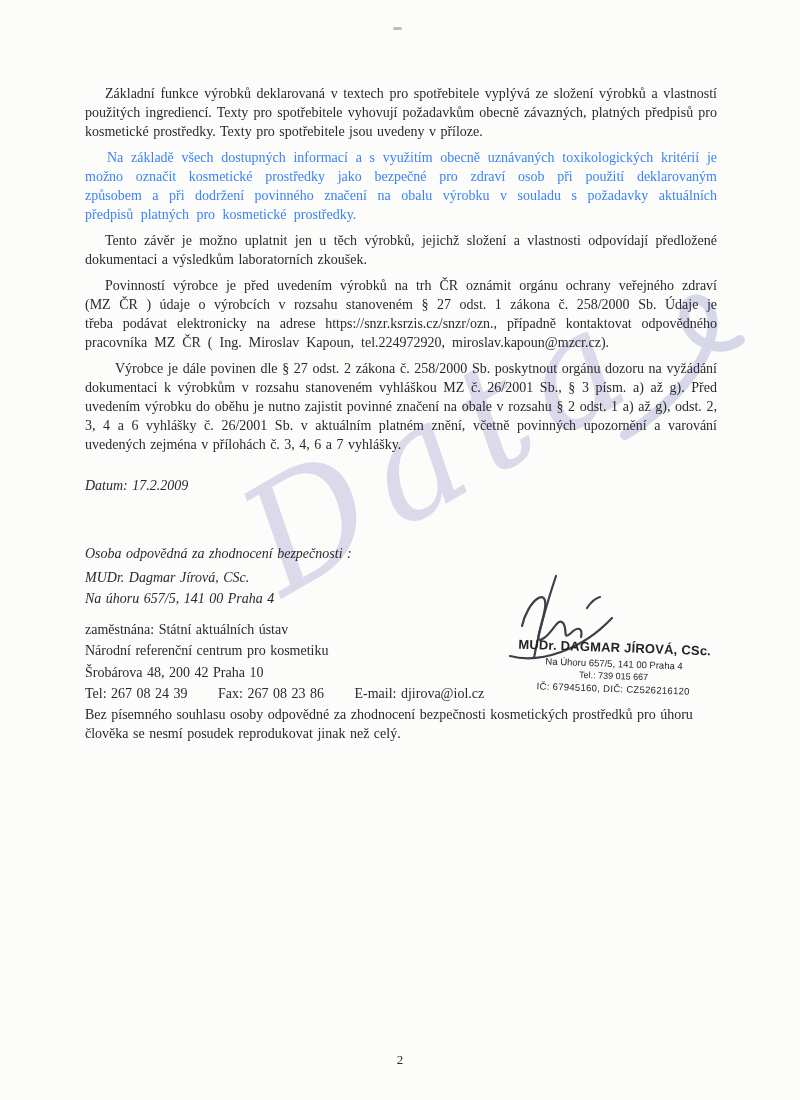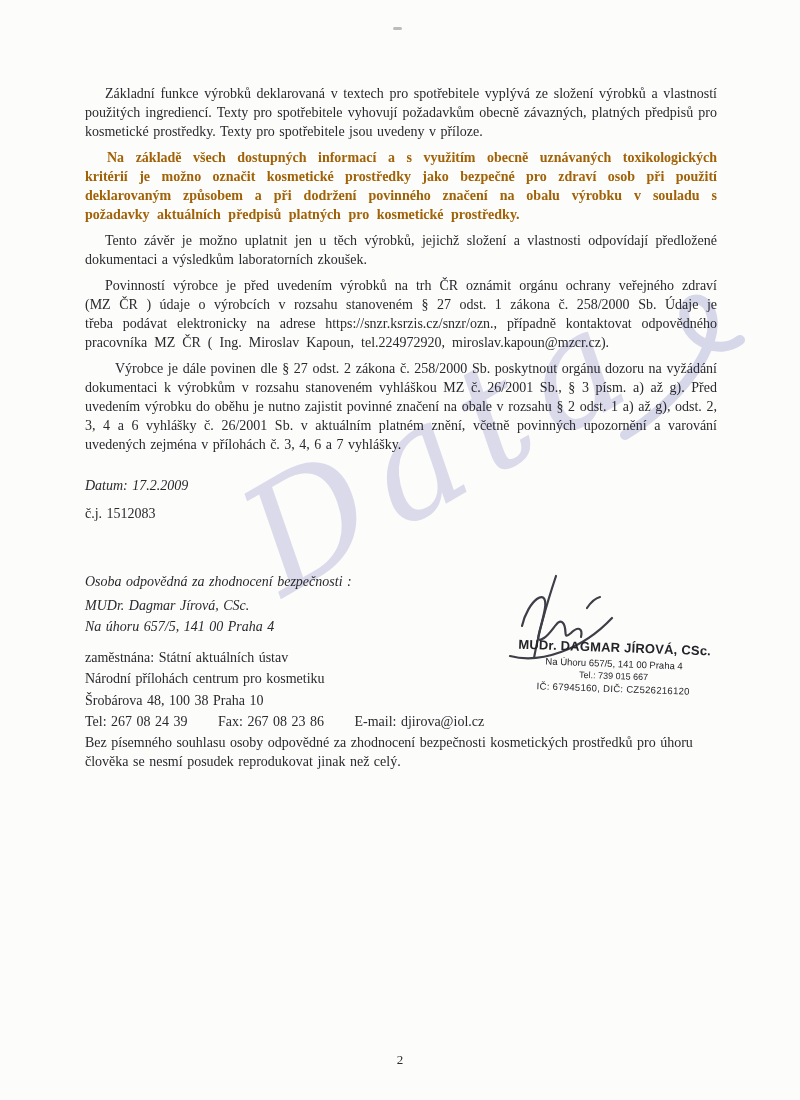--- a/index.html
+++ b/index.html
@@ -19,21 +19,21 @@
     font-size:150px; letter-spacing:16px;
     color:rgba(128,130,198,0.28);
     pointer-events:none; user-select:none; text-align:center;
   }
   .flourish { position:absolute; left:615px; top:285px; pointer-events:none; }
   .content {
     position:absolute; left:85px; top:84px; width:632px;
     font-size:14px; line-height:19px; text-align:justify; word-spacing:1px;
   }
   .content p { margin:0 0 7px 0; text-indent:20px; }
-  .content p.bold { font-weight:bold; word-spacing:4px; color:#a16207; text-indent:22px; }
+  .content p.bold { font-weight:normal; word-spacing:4px; color:#3b82f6; text-indent:22px; }
   .content p.loose { word-spacing:3.5px; }
   .content p.indent-more { text-indent:30px; }
   .link { cursor:pointer; }
   .meta-line { margin-bottom:9px; }
   .meta-datum { margin-top:22px;font-style:italic; }
   .block-resp { margin-top:48px; line-height:21.5px;font-style:italic; }
   .block-resp .hd { margin-bottom:2px; }
   .block-emp { margin-top:9px; line-height:21.5px; }
   .tel-row span { margin-right:26px; }
   .tel-row span:last-child { margin-right:0; }
@@ -72,32 +72,31 @@
 
     <p class="bold">Na základě všech dostupných informací a s využitím obecně uznávaných toxikologických kritérií je možno označit kosmetické prostředky jako bezpečné pro zdraví osob při použití deklarovaným způsobem a při dodržení povinného značení na obalu výrobku v souladu s požadavky aktuálních předpisů platných pro kosmetické prostředky.</p>
 
     <p>Tento závěr je možno uplatnit jen u těch výrobků, jejichž složení a vlastnosti odpovídají předložené dokumentaci a výsledkům laboratorních zkoušek.</p>
 
     <p class="loose"><span>Povinností výrobce je před uvedením výrobků na trh ČR oznámit orgánu ochrany veřejného zdraví (MZ ČR ) údaje o výrobcích v rozsahu stanoveném § 27 odst. 1 zákona č. 258/2000 Sb. Údaje je třeba podávat elektronicky na adrese </span><span class="link">https://snzr.ksrzis.cz/snzr/ozn.</span><span>, případně kontaktovat odpovědného pracovníka MZ ČR ( Ing. Miroslav Kapoun, tel.224972920, </span><span class="link">miroslav.kapoun@mzcr.cz</span><span>).</span></p>
 
     <p class="indent-more">Výrobce je dále povinen dle § 27 odst. 2 zákona č. 258/2000 Sb. poskytnout orgánu dozoru na vyžádání dokumentaci k výrobkům v rozsahu stanoveném vyhláškou MZ č. 26/2001 Sb., § 3 písm. a) až g). Před uvedením výrobku do oběhu je nutno zajistit povinné značení na obale v rozsahu § 2 odst. 1 a) až g), odst. 2, 3, 4 a 6 vyhlášky č. 26/2001 Sb. v aktuálním platném znění, včetně povinných upozornění a varování uvedených zejména v přílohách č. 3, 4, 6 a 7 vyhlášky.</p>
 
     <div class="meta-line meta-datum">Datum: 17.2.2009</div>
-    <div class="meta-line">č.j. 1512083</div>
 
     <div class="block-resp">
       <div class="hd">Osoba odpovědná za zhodnocení bezpečnosti :</div>
       <div>MUDr. Dagmar Jírová, CSc.</div>
       <div>Na úhoru 657/5, 141 00  Praha 4</div>
     </div>
 
     <div class="block-emp">
       <div>zaměstnána: Státní aktuálních ústav</div>
-      <div>Národní přílohách centrum pro kosmetiku</div>
-      <div>Šrobárova 48, 100 38  Praha 10</div>
+      <div>Národní referenční centrum pro kosmetiku</div>
+      <div>Šrobárova 48, 200 42  Praha 10</div>
       <div class="tel-row">
         <span>Tel: 267 08 24 39</span>
         <span>Fax: 267 08 23 86</span>
         <span>E-mail: djirova@iol.cz</span>
       </div>
     </div>
 
     <p class="footer-note noindent">Bez písemného souhlasu osoby odpovědné za zhodnocení bezpečnosti kosmetických prostředků pro úhoru člověka se nesmí posudek reprodukovat jinak než celý.</p>
 
   </div>

